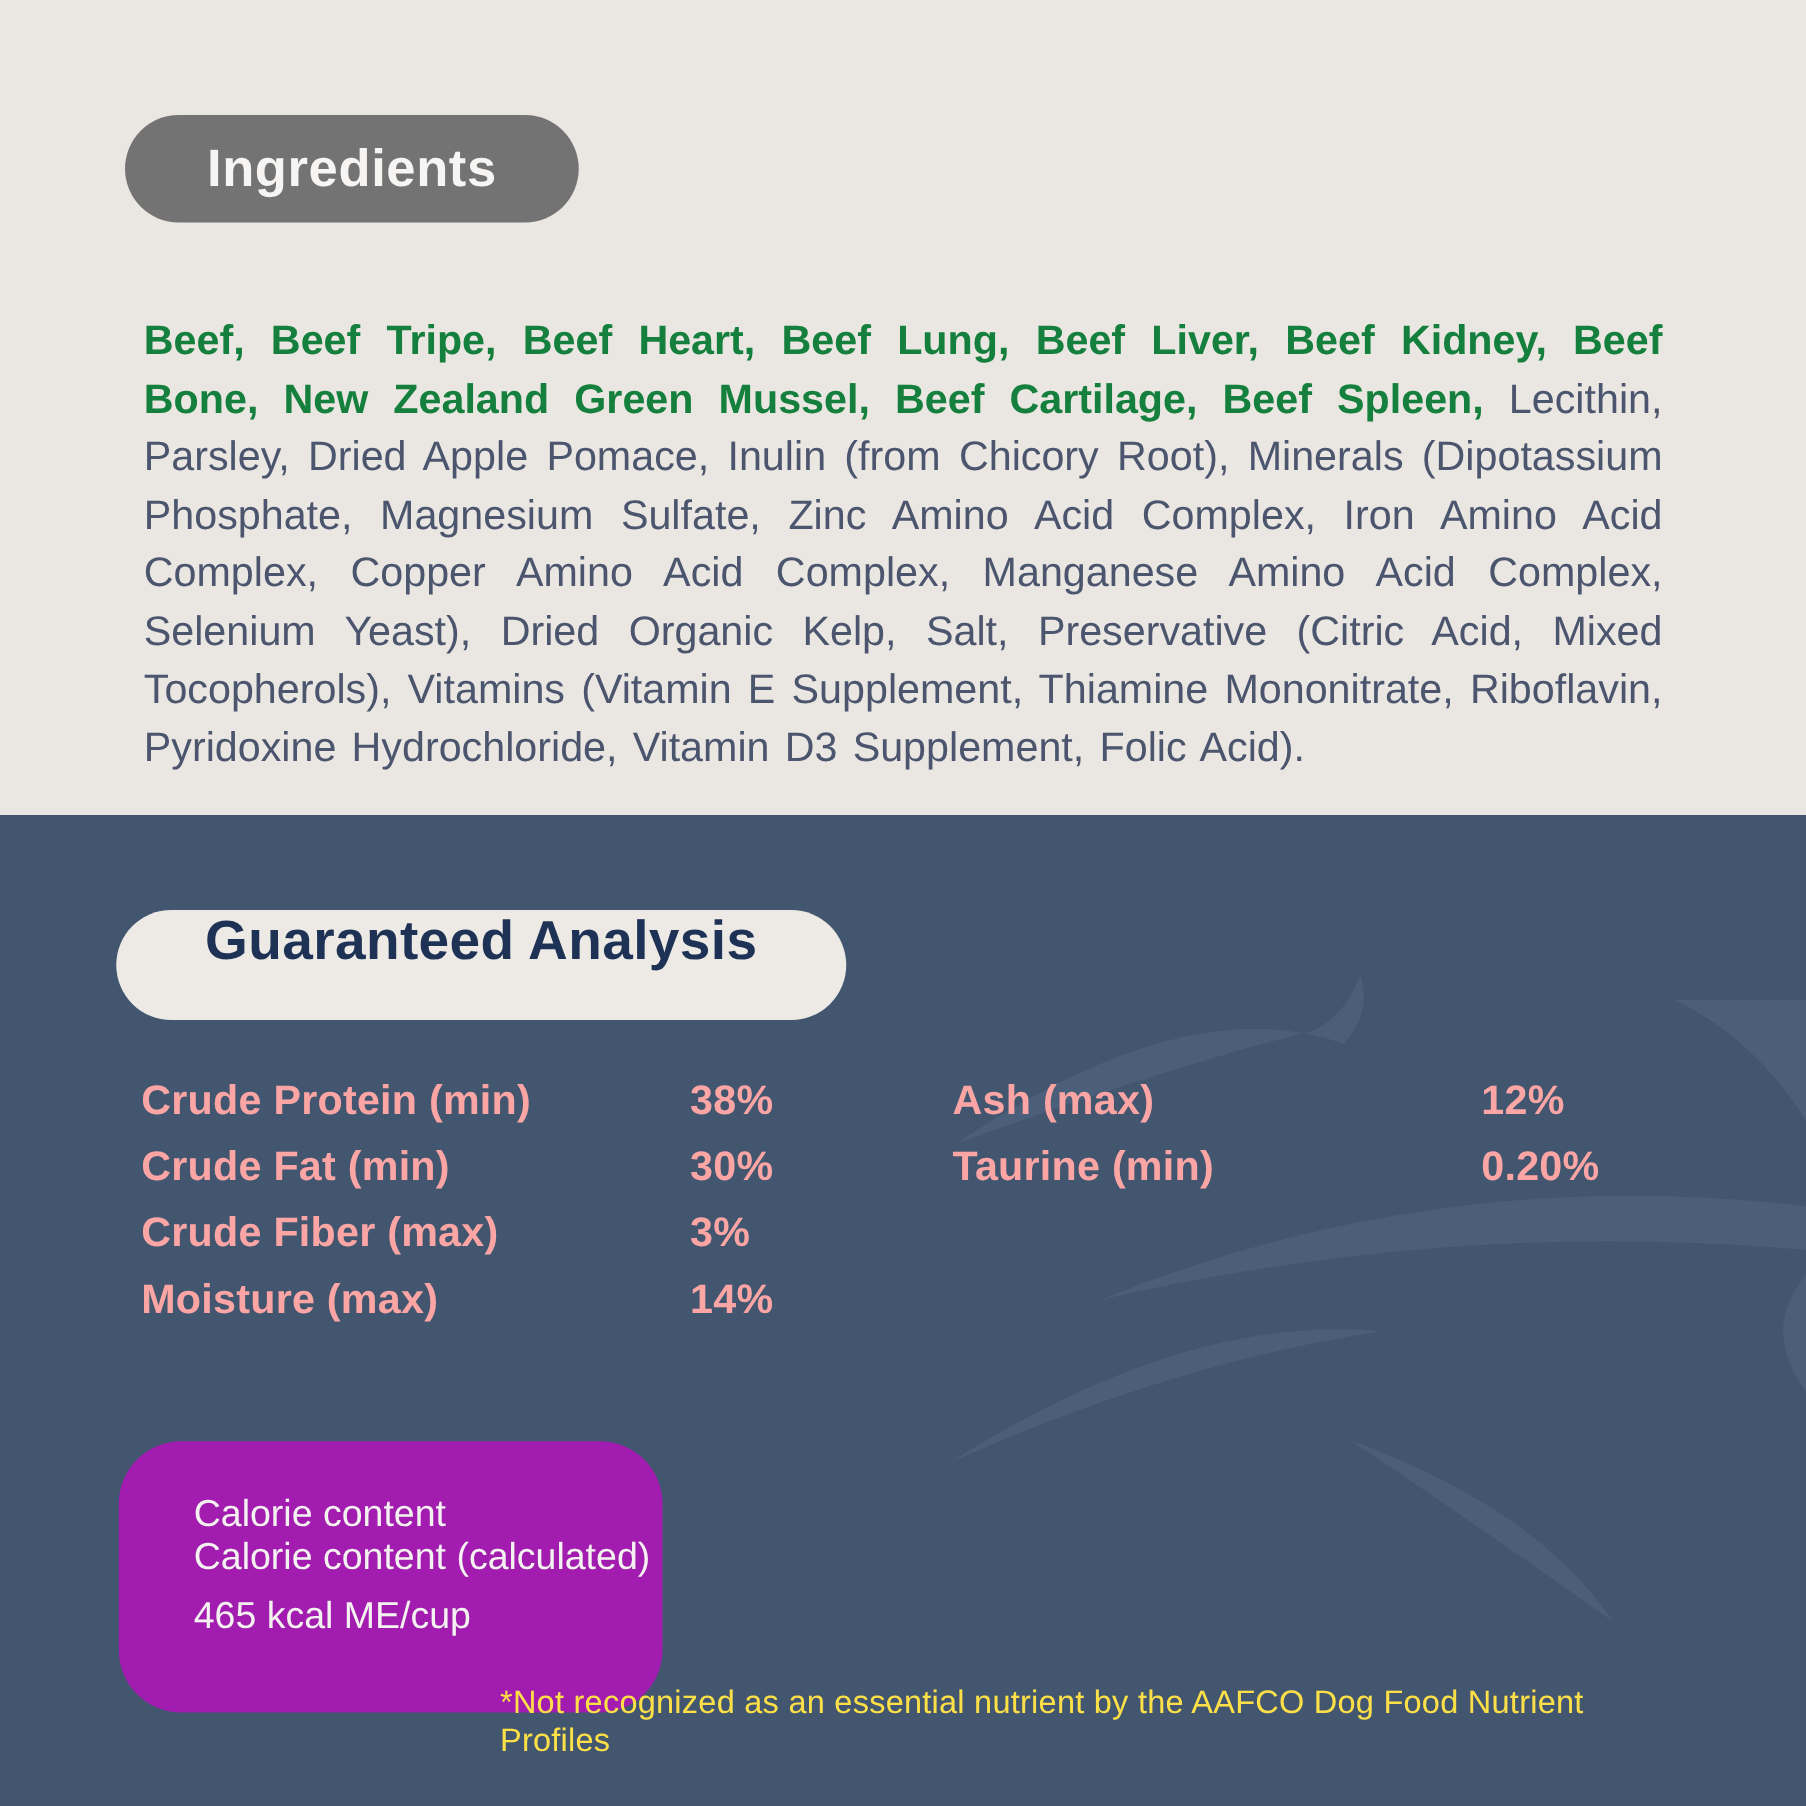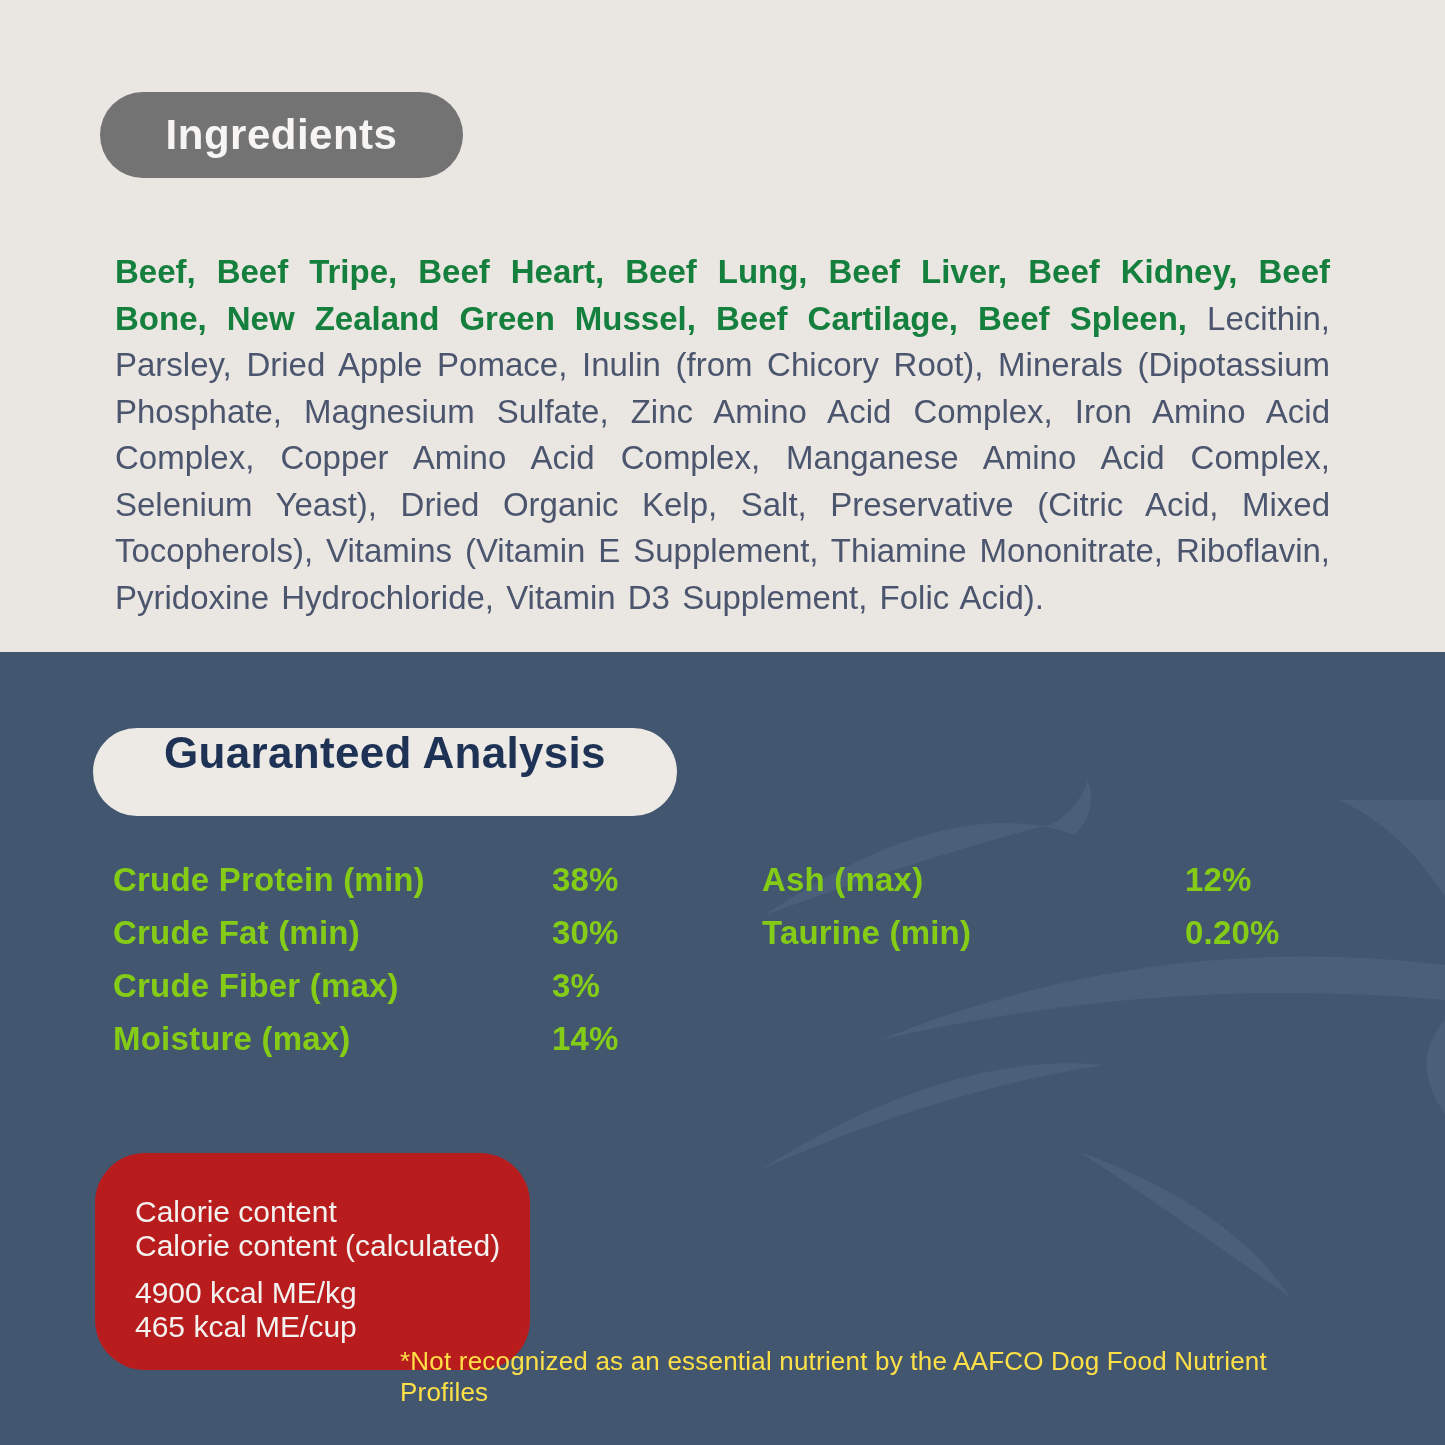--- a/index.html
+++ b/index.html
@@ -62,35 +62,35 @@
   .ga-col {
     position: absolute; top: 202px;
     display: flex; flex-direction: column;
   }
   .ga-col.left  { left: 113px; width: 600px; }
   .ga-col.right { left: 762px; width: 640px; }
   .ga-row {
     height: 52.8px;
     position: relative;
     display: flex; align-items: center;
-    color: #84cc16;
+    color: #fca5a5;
     font-size: 33px; font-weight: 700;
     letter-spacing: 0.2px;
   }
   .ga-row .ga-value { position: absolute; }
   .ga-col.left  .ga-value { left: 439px; }
   .ga-col.right .ga-value { left: 423px; }
 
   .calorie-box {
     position: absolute; left: 95px; top: 501px;
     width: 435px; height: 217px;
-    background: #b91c1c;
+    background: #a21caf;
     border-radius: 50px;
     box-sizing: border-box;
-    padding: 42px 0 0 40px;
+    padding: 42px 0 0 60px;
     color: #F4F2F0;
     font-size: 30px; line-height: 34px;
   }
   .calorie-box .cal-group { margin: 0 0 13px 0; }
   .calorie-box p { margin: 0; }
 
   .footnote {
     position: absolute; left: 400px; right: 100px; top: 694px;
     text-align: left;
     color: #fde047;
@@ -156,19 +156,18 @@
       <span class="ga-value">0.20%</span>
     </div>
   </div>
 
   <div class="calorie-box">
     <div class="cal-group">
       <p>Calorie content</p>
       <p>Calorie content (calculated)</p>
     </div>
     <div class="cal-group">
-      <p>4900 kcal ME/kg</p>
       <p>465 kcal ME/cup</p>
     </div>
   </div>
 
   <div class="footnote">*Not recognized as an essential nutrient by the AAFCO Dog Food Nutrient Profiles</div>
 </div>
 
 </body></html>

